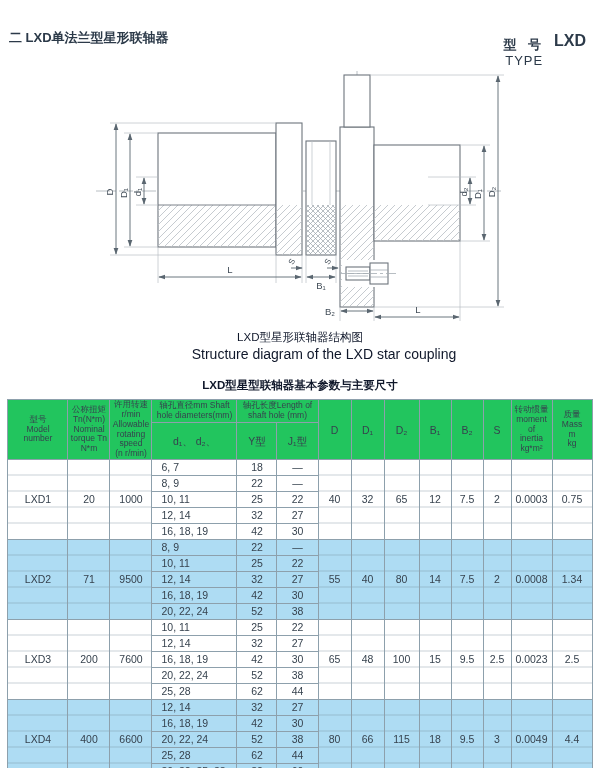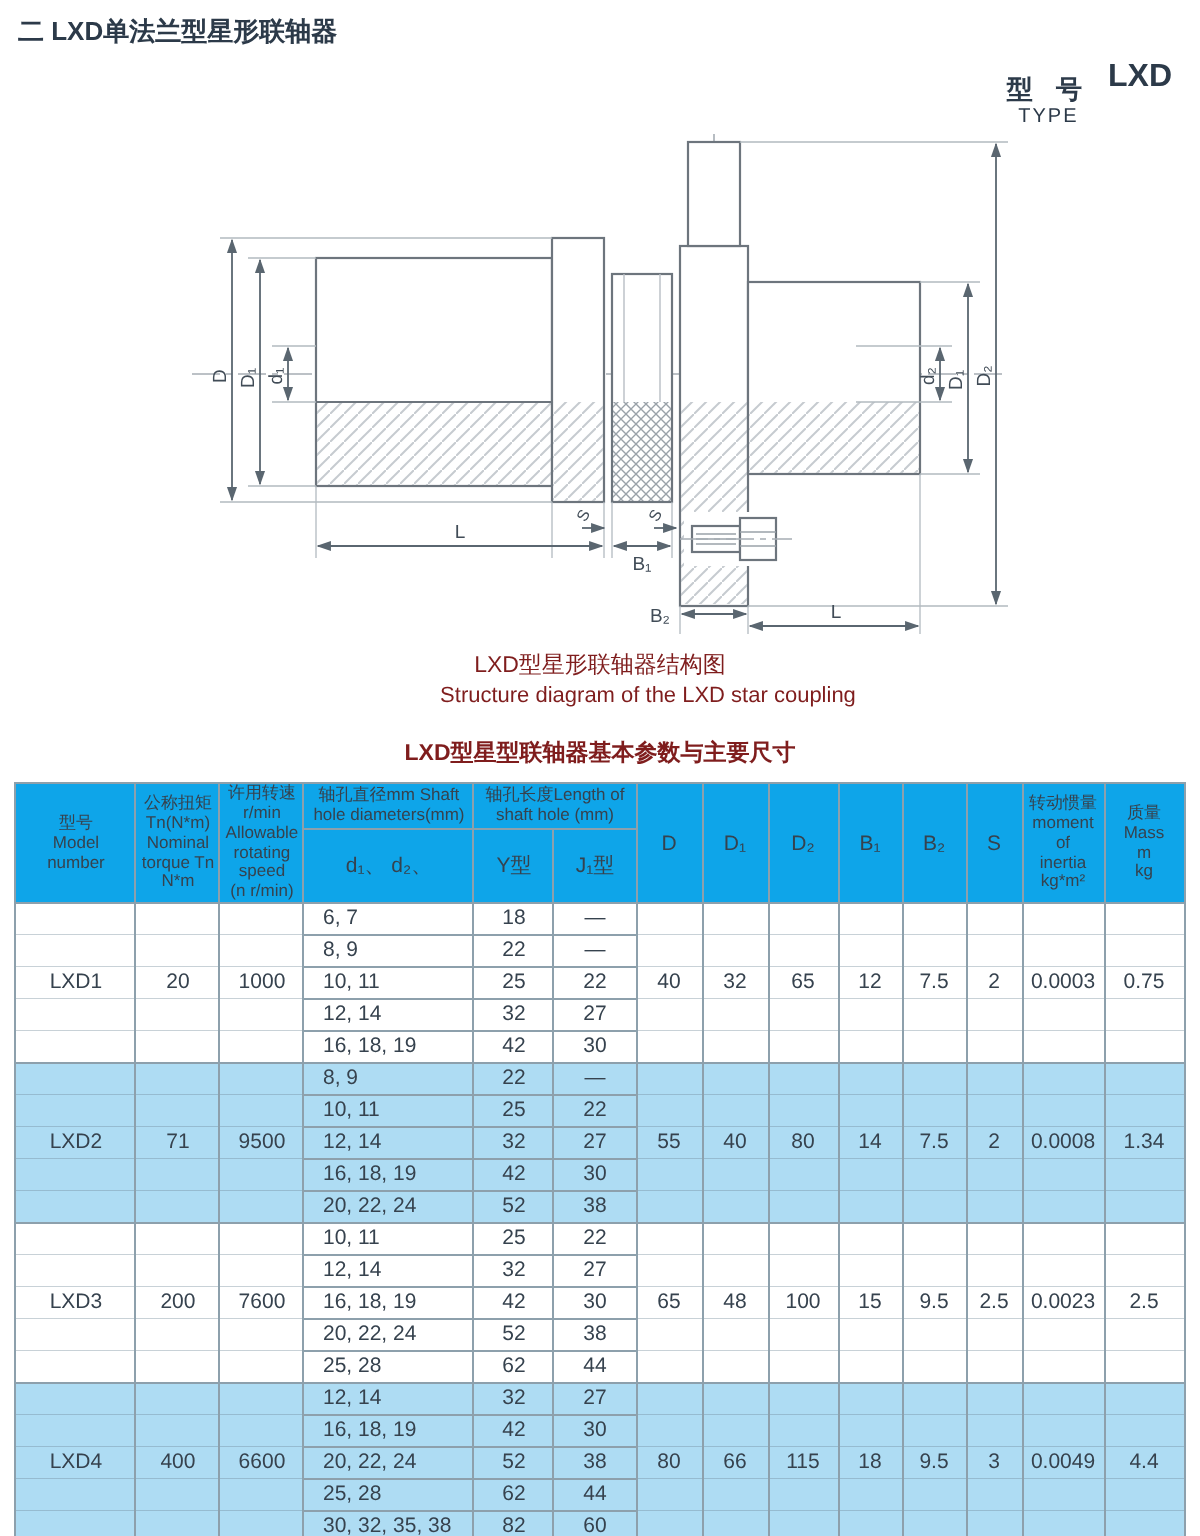--- a/index.html
+++ b/index.html
@@ -3,53 +3,53 @@
 <meta charset="utf-8">
 <style>
   html,body { margin:0; padding:0; }
   body {
     width:600px; height:768px; background:#ffffff; overflow:hidden; position:relative;
     font-family:"Liberation Sans","DejaVu Sans",sans-serif; color:#36424e;
   }
   .page { width:600px; height:768px; }
 
   
-  .top { display:flex; justify-content:space-between; align-items:flex-start; padding:7px 14px 0 9px; }
+  .top { display:flex; justify-content:space-between; align-items:center; padding:7px 14px 0 9px; }
   .title-zh { font-size:13px; font-weight:bold; color:#2c3a49; }
   .title-en { font-size:12.5px; margin-top:4px; letter-spacing:0.4px; color:#2c3a49; }
   .title-en .pfx { font-weight:bold; font-size:13.5px; margin-right:4px; }
   .type-block { display:flex; align-items:center; gap:9px; margin-top:6px; }
   .type-labels { text-align:center; line-height:1.25; }
   .type-zh { font-size:13px; font-weight:bold; letter-spacing:4px; color:#2c3a49;margin-top:24px; }
-  .type-en { font-size:10px; letter-spacing:1px; color:#2c3a49; }
+  .type-en { font-size:13px; letter-spacing:1px; color:#2c3a49; }
   .type-val { font-size:16px; font-weight:bold; color:#2c3a49; }
 
   
   .diagram { width:424px; height:252px; margin:1px auto 0; }
   .diagram svg { display:block; }
   .shape { fill:#ffffff; stroke:#6d757d; stroke-width:1.1; }
   .thin  { stroke:#b8bec4; stroke-width:0.7; }
   .cl    { stroke:#a6adb4; stroke-width:0.8; stroke-dasharray:14 3 3 3; }
   .ext   { stroke:#b3bac0; stroke-width:0.65; }
   .dim   { stroke:#5a6670; stroke-width:0.9; }
   .lbl   { font-size:9.5px; fill:#414c57; }
   .lbl-s { font-size:8px; fill:#414c57; }
 
   
-  .caption { text-align:center; color:#7f1d1d; line-height:1.4; }
+  .caption { text-align:center; color:#0f172a; line-height:1.4; }
   .caption .zh { font-size:11.5px; }
-  .caption .en { font-size:11px;padding-left:48px; }
+  .caption .en { font-size:14px;padding-left:48px; }
   .cap1 { margin-top:6px; }
   .cap2 { margin-top:13px;font-weight:bold; }
 
   
   table { border-collapse:collapse; table-layout:fixed; width:584px; margin:6px auto 0; }
   th,td { border:1px solid #8da0ac; text-align:center; padding:0; overflow:hidden; }
   table { border:1.5px solid #5e707c; }
-  thead th { background:#0ea5e9; font-weight:normal; white-space:pre-line; font-size:8.5px; line-height:1.15; color:#36424e; }
+  thead th { background:#22c55e; font-weight:normal; white-space:pre-line; font-size:8.5px; line-height:1.15; color:#36424e; }
   thead .gh1 { height:20px;margin-top:24px; }
   thead tr.r2 th { height:34px; font-size:10.5px; }
   thead th.big { font-size:10.5px; }
   tbody tr { height:16px; }
   tbody td { font-size:10.5px; color:#36424e; background:#ffffff; }
   tbody td.dia { text-align:left; padding-left:9px; }
   tbody tr.hl td { background-color:#aedcf3; }
   tbody td.merged { background-image:repeating-linear-gradient(to bottom,
       rgba(0,0,0,0) 0px, rgba(0,0,0,0) 15.3px, rgba(110,135,150,0.38) 15.3px, rgba(110,135,150,0.38) 16px);margin-top:12px; }
 </style>

